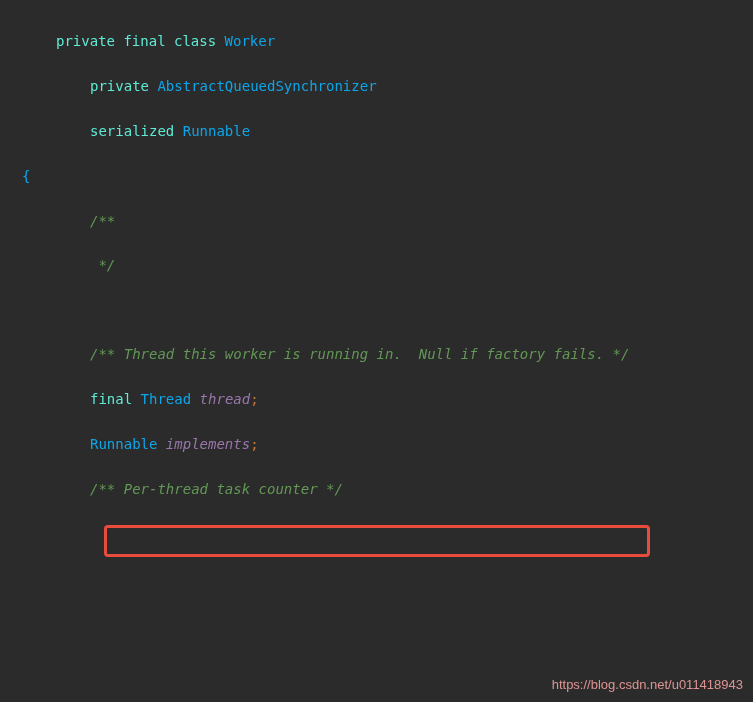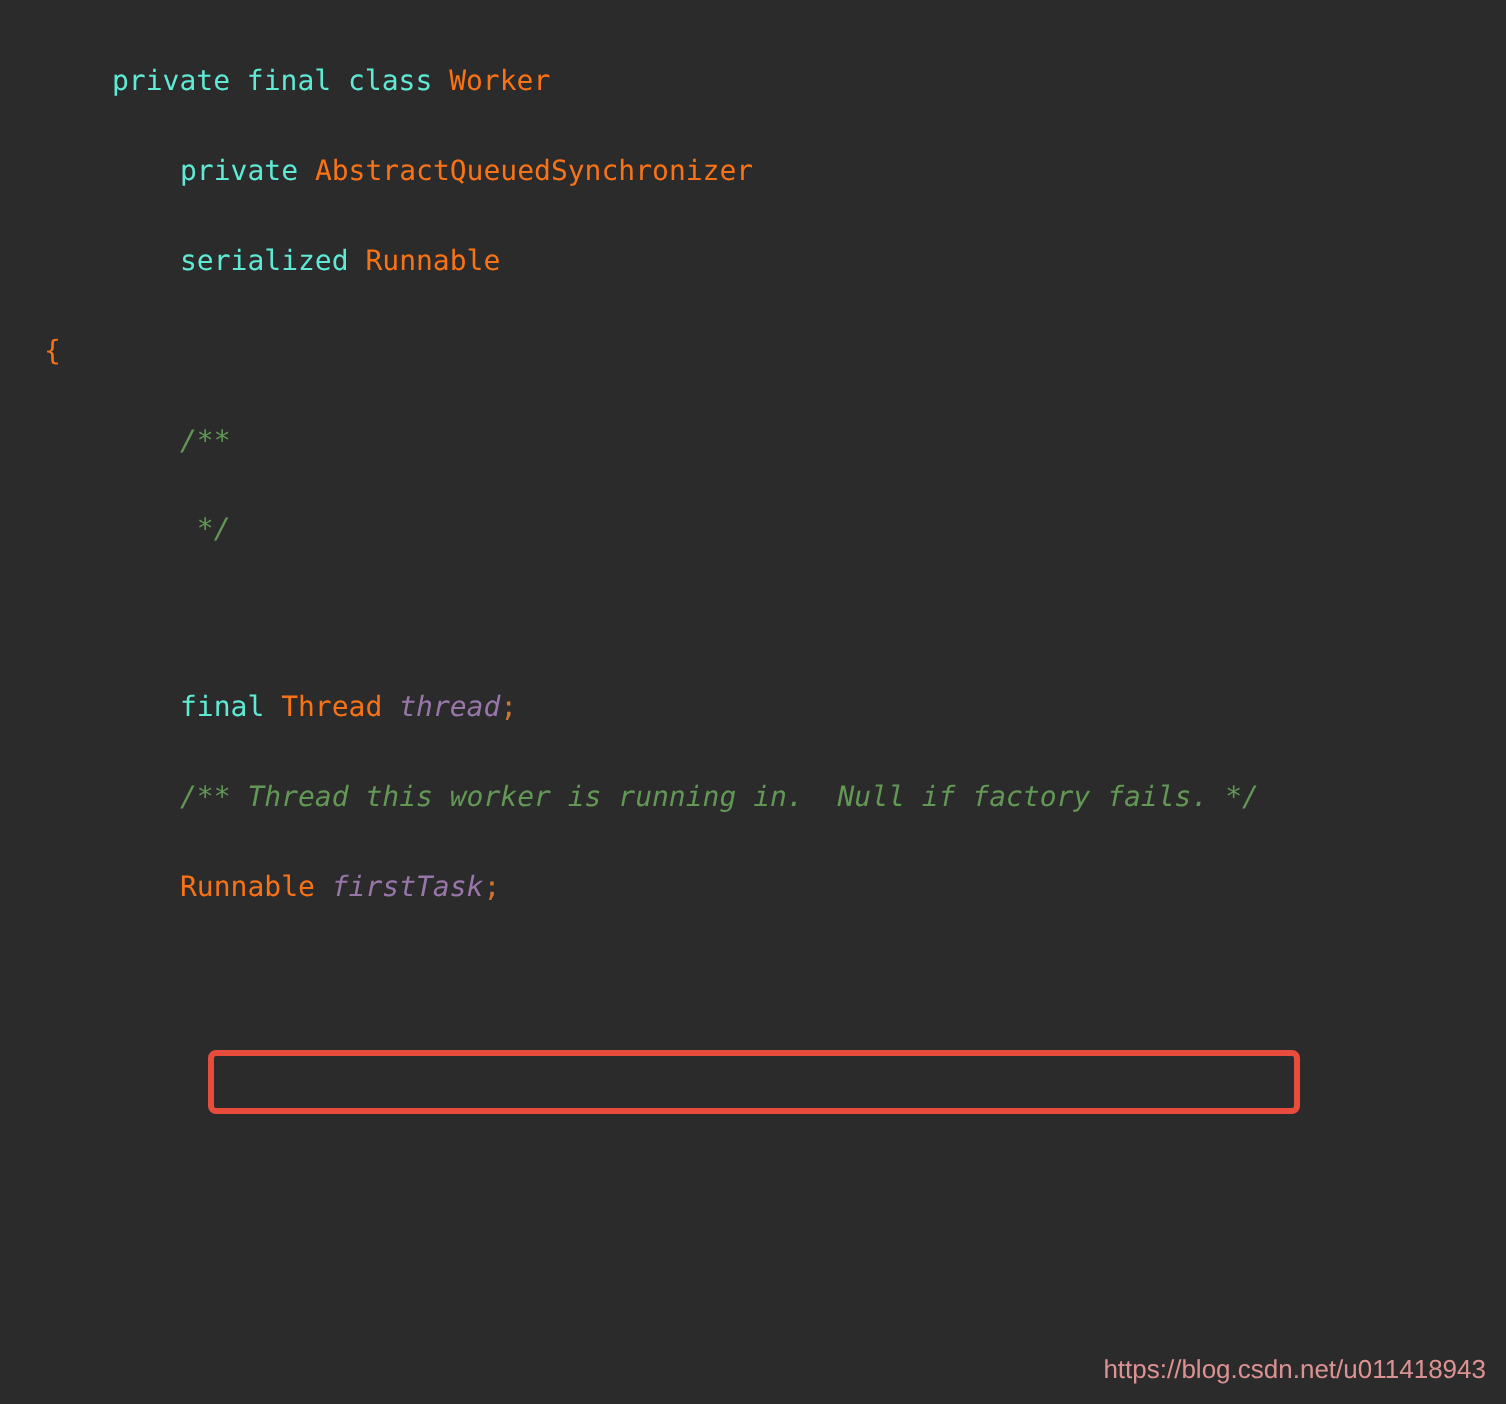--- a/index.html
+++ b/index.html
@@ -17,21 +17,21 @@
     .code-area {
       padding: 8px 0 8px 12px;
       white-space: pre;
     }
     .line { display: block; min-height: 22px; }
     .kw { color: #5eead4; }
     .ident { color: #9876aa; font-style: italic; }
     .comment { color: #629755; font-style: italic; }
     .num { color: #6897bb; }
     .semi { color: #cc7832; }
-    .plain { color: #f97316; }
+    .plain { color: #0ea5e9; }
     .highlight-box {
       border: 3px solid #e74c3c;
       border-radius: 4px;
       position: absolute;
       pointer-events: none;
     }
     .watermark {
       position: absolute;
       bottom: 6px;
       right: 10px;
@@ -48,23 +48,24 @@
 <body>
 
 <div class="code-area">
 <span class="line i2"><span class="kw">private final class </span><span class="plain">Worker</span></span>
 <span class="line i3"><span class="kw">private </span><span class="plain">AbstractQueuedSynchronizer</span></span>
 <span class="line i3"><span class="kw">serialized </span><span class="plain">Runnable</span></span>
 <span class="line i1"><span class="plain">{</span></span>
 <span class="line i3"><span class="comment">/**</span></span>
 <span class="line i3"><span class="comment"> */</span></span>
 <span class="line"></span>
+<span class="line i3"><span class="comment">/** Thread this worker is running in.  Null if factory fails. */</span></span>
 <span class="line i3"><span class="kw">final </span><span class="plain">Thread </span><span class="ident">thread</span><span class="semi">;</span></span>
-<span class="line i3"><span class="comment">/** Thread this worker is running in.  Null if factory fails. */</span></span>
-<span class="line i3"><span class="plain">Runnable </span><span class="ident">firstTask</span><span class="semi">;</span></span>
+<span class="line i3"><span class="plain">Runnable </span><span class="ident">implements</span><span class="semi">;</span></span>
+<span class="line i3"><span class="comment">/** Per-thread task counter */</span></span>
 <span class="line i3"></span>
 
 
 
 
 
 
 
 
 

